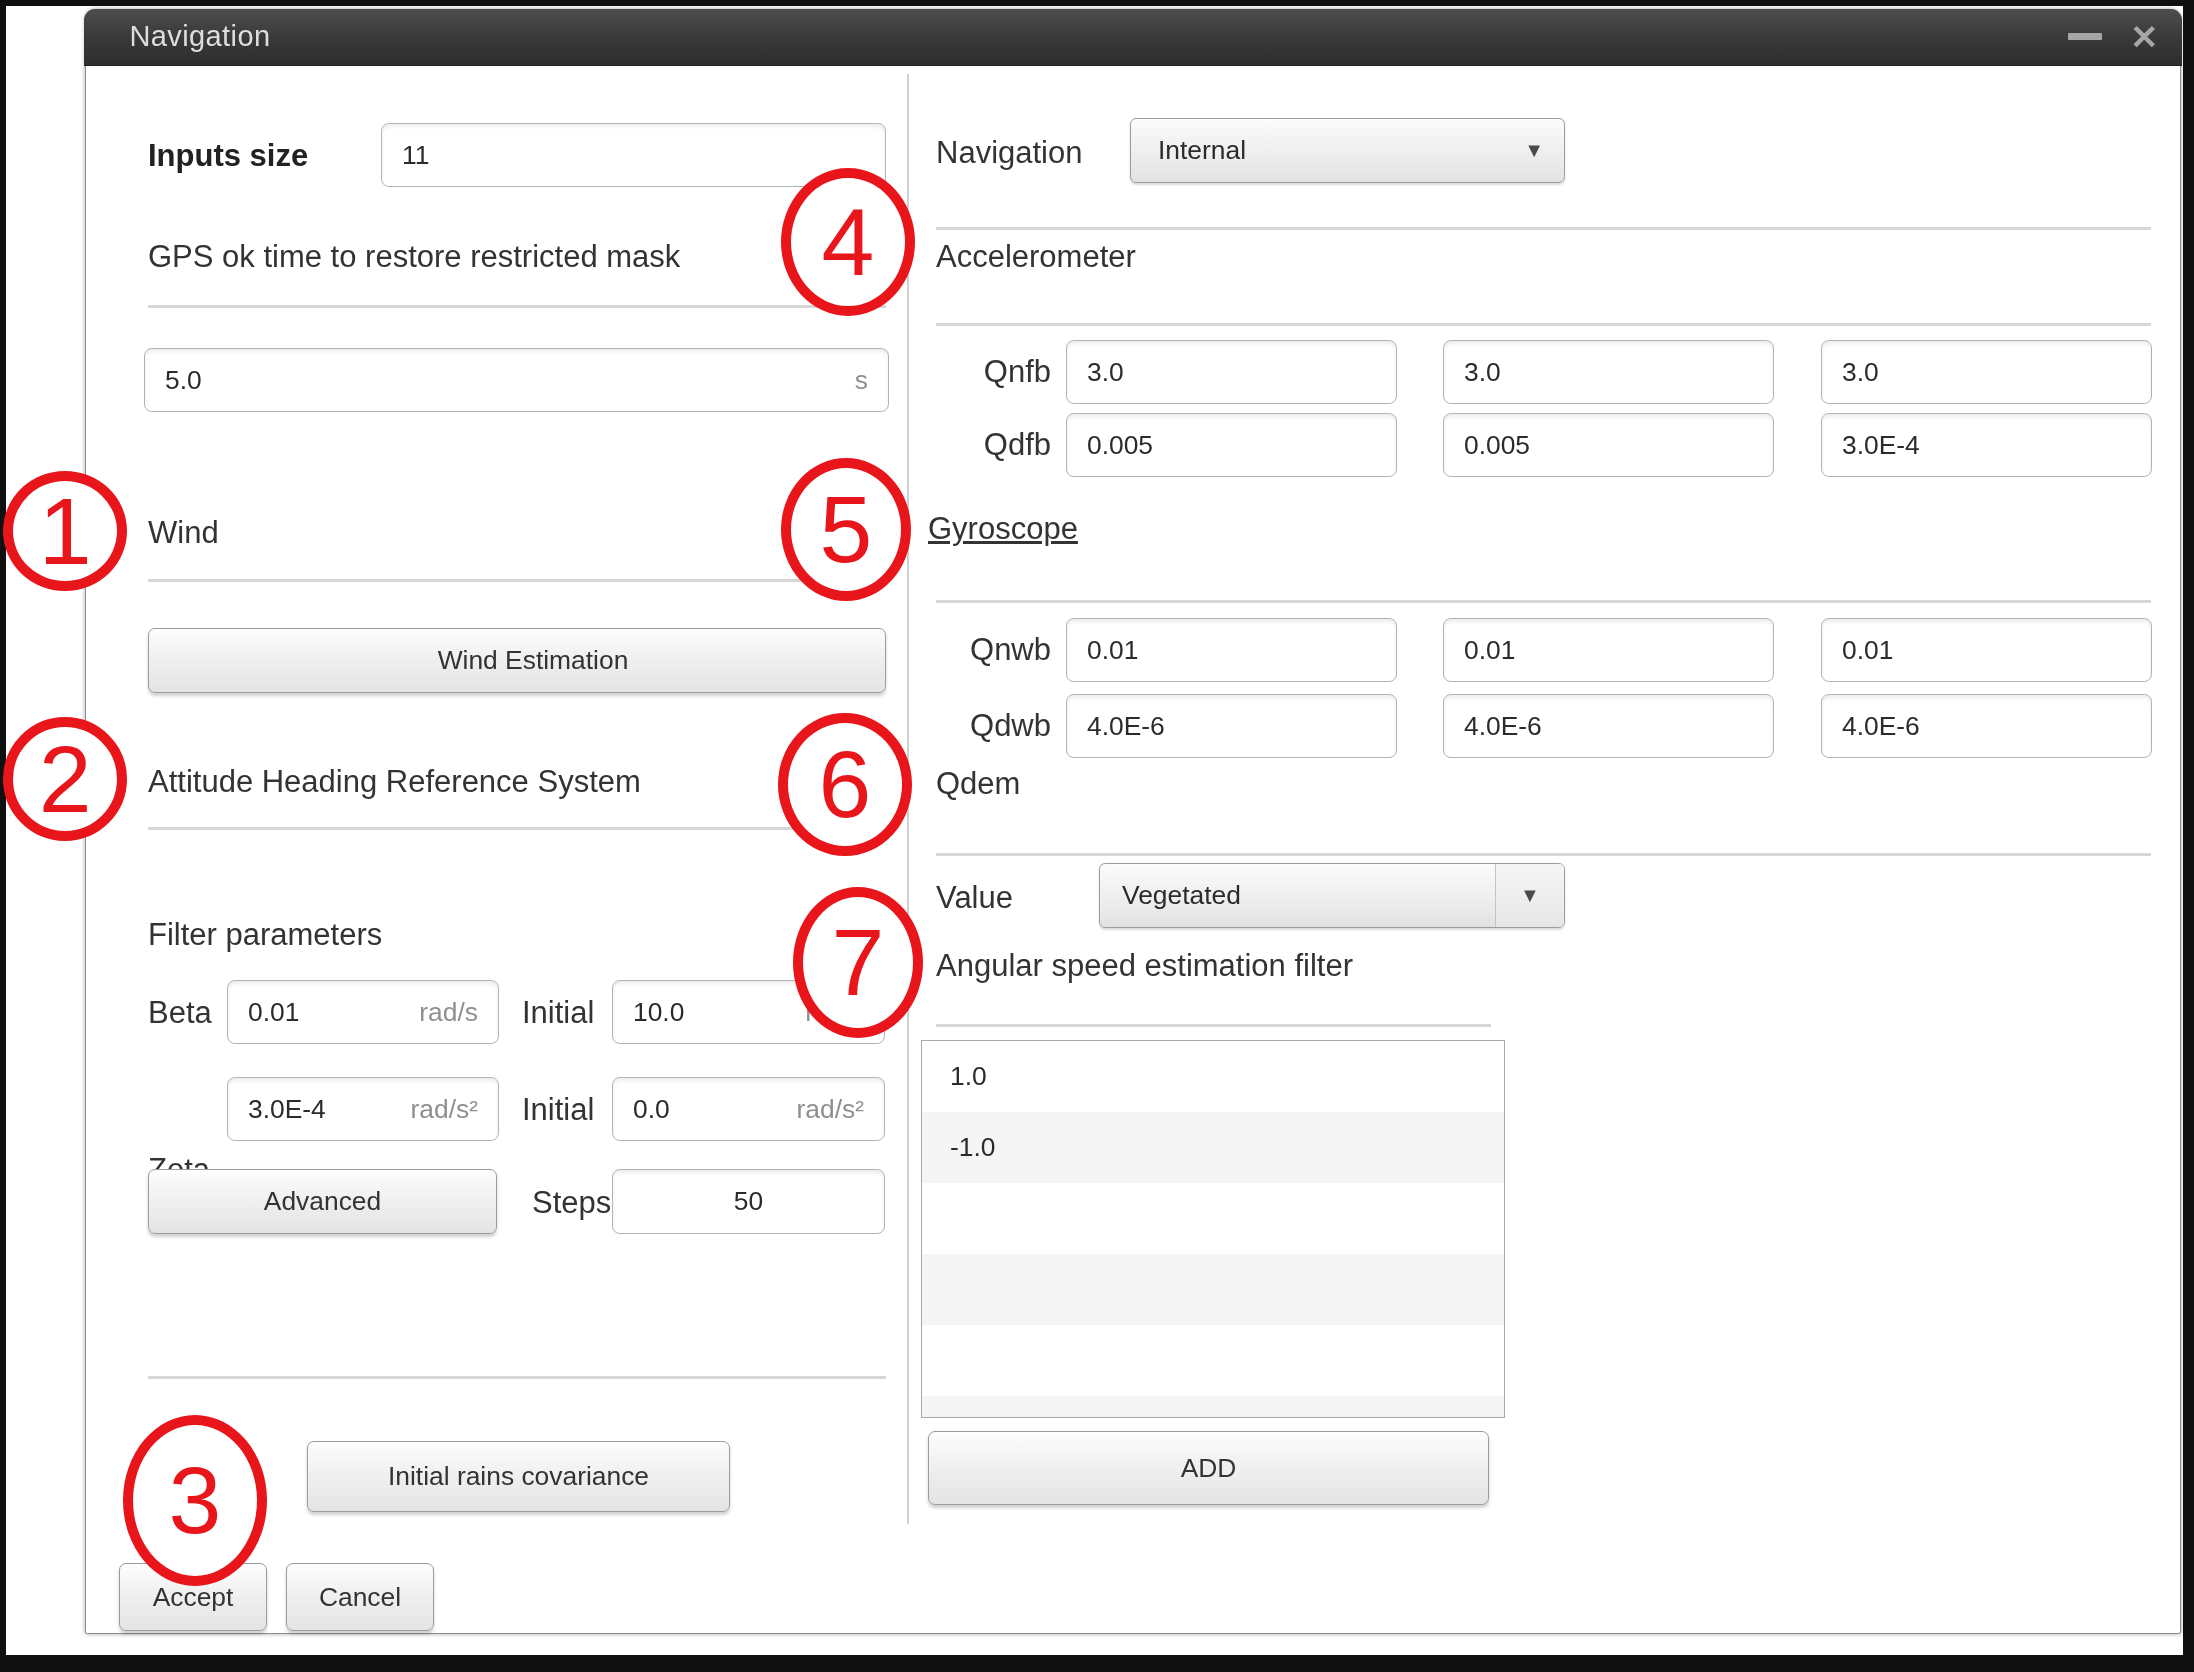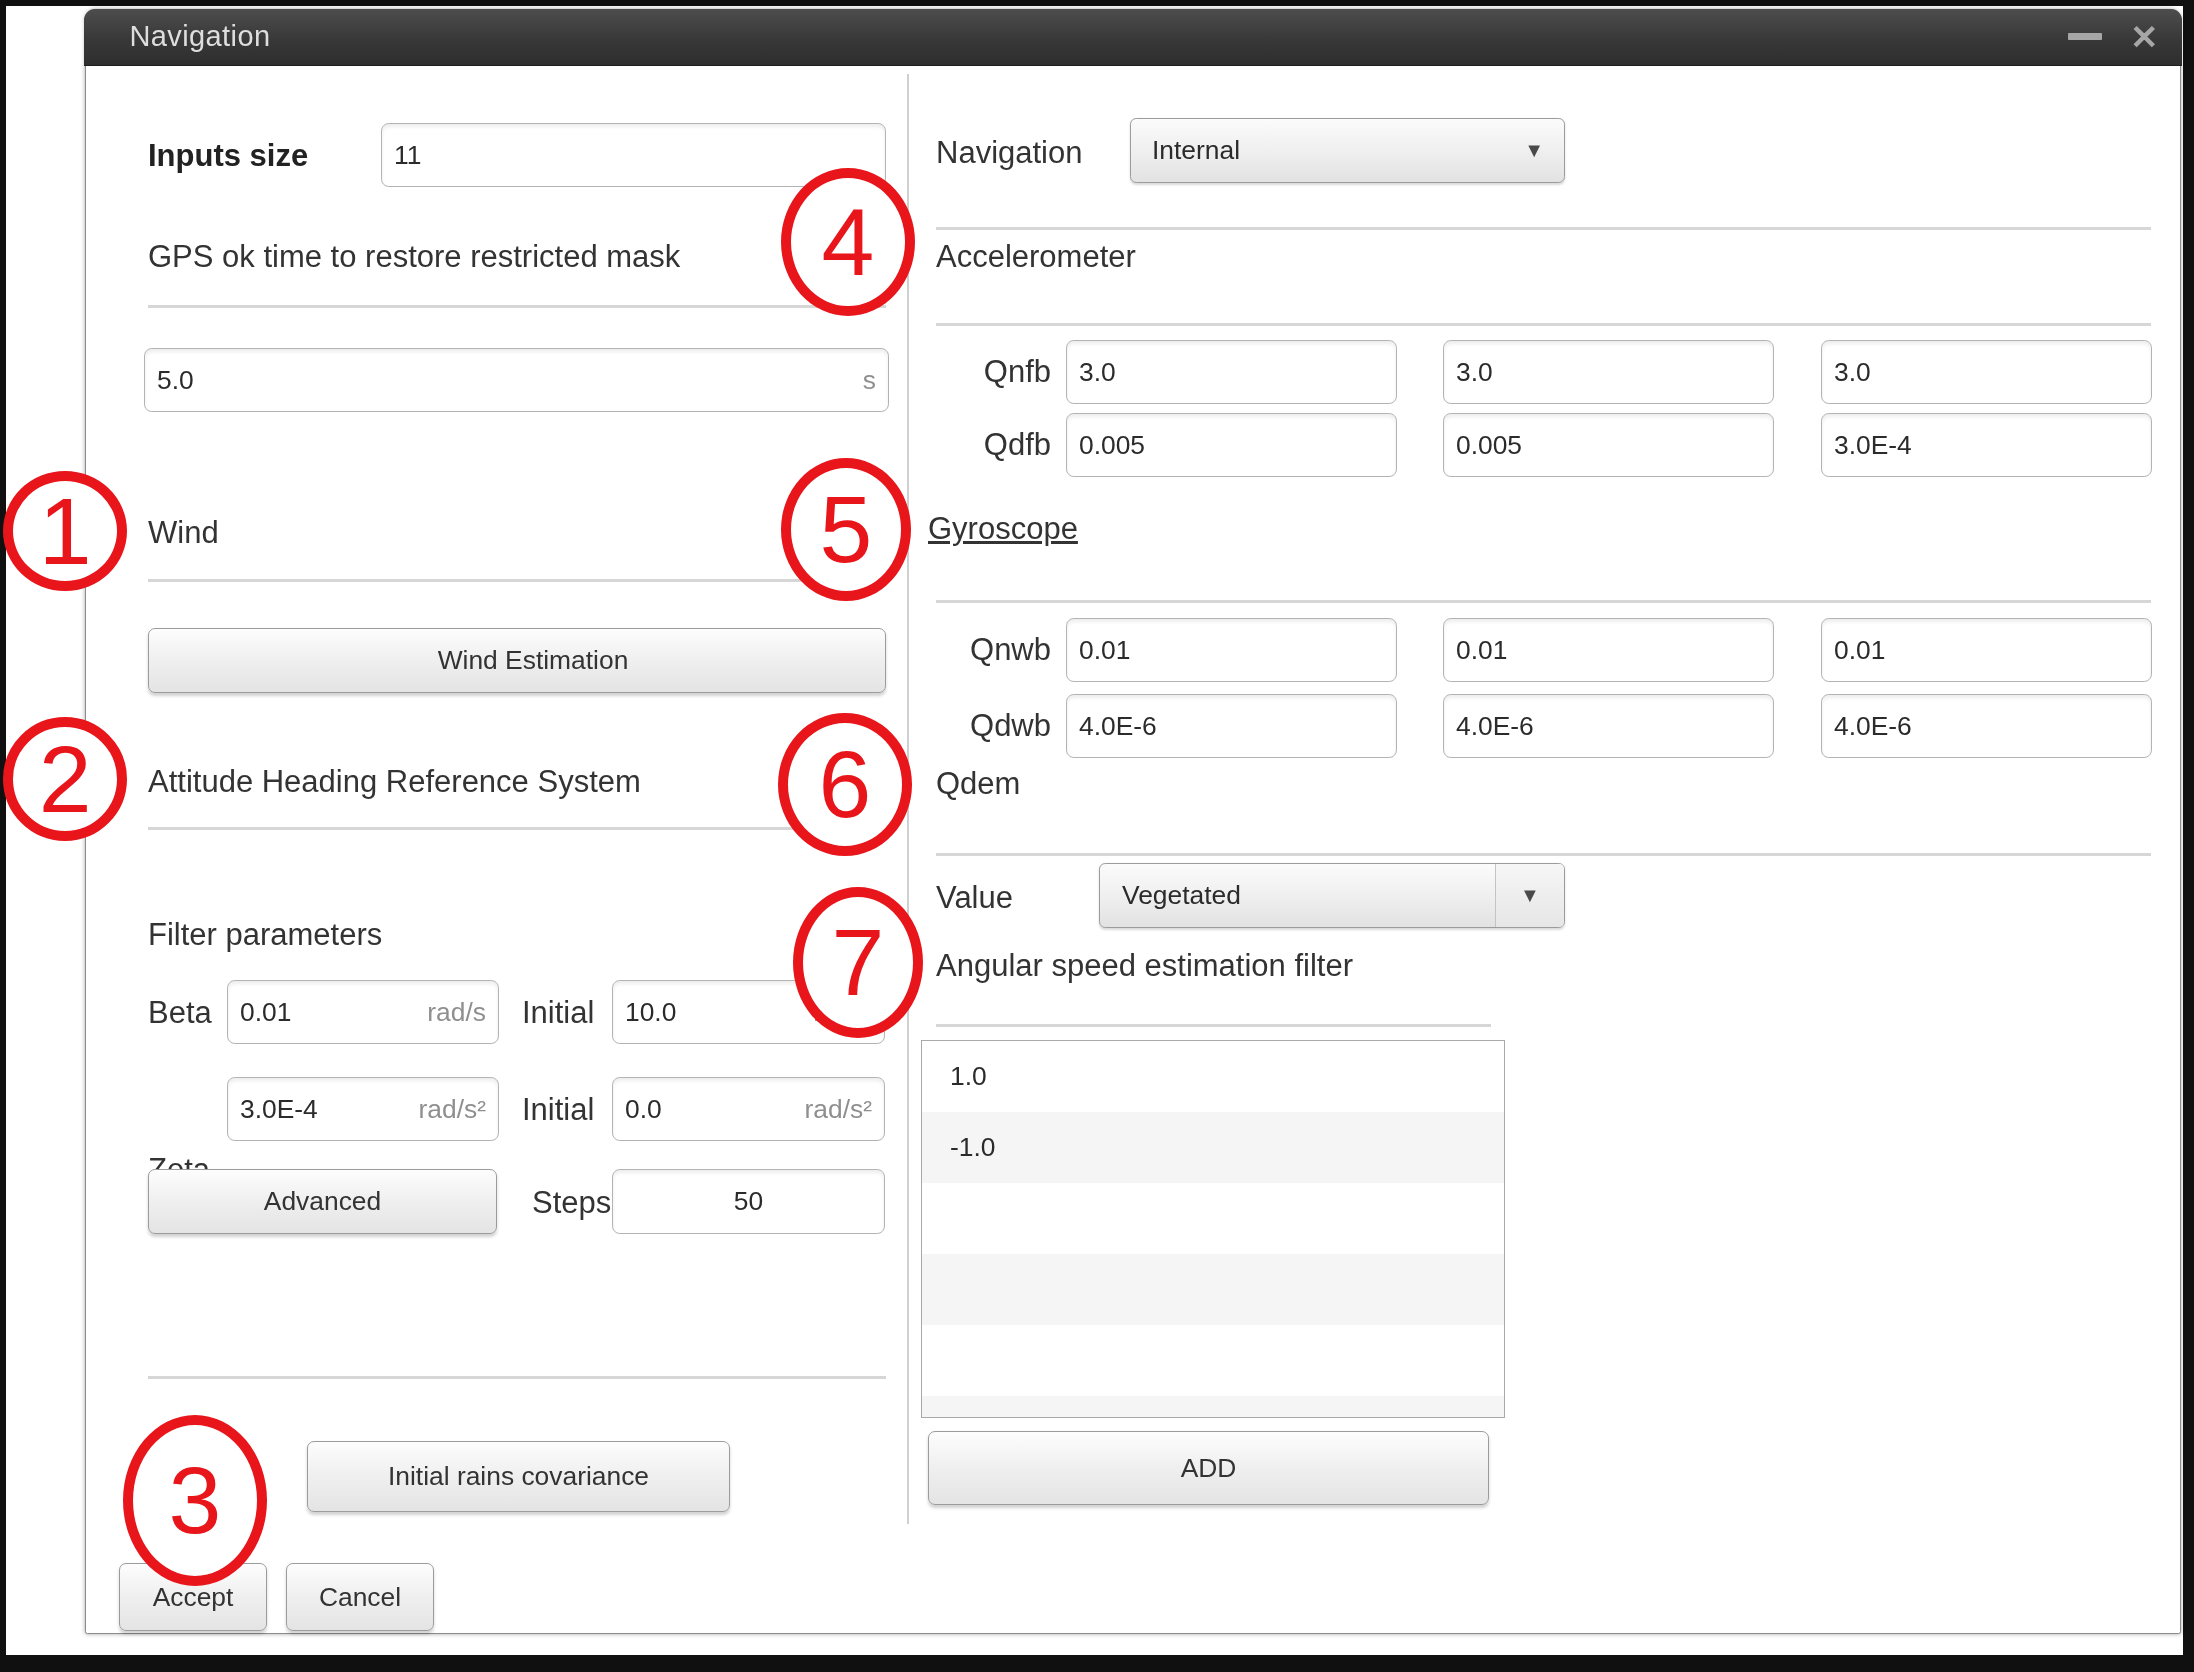--- a/index.html
+++ b/index.html
@@ -41,40 +41,40 @@
   
   .lbl{position:absolute;font-size:31px;white-space:nowrap;color:var(--txt);}
   .b{font-weight:bold;color:#222;}
   .sep{position:absolute;height:2.3px;background:var(--sep);}
   .vsep{position:absolute;width:1.6px;background:#d0d0d0;}
 
   .field{
     position:absolute;box-sizing:border-box;background:#fff;
     border:1.6px solid var(--field-border);border-radius:7.8px;
     box-shadow:inset 0 3.1px 3.9px rgba(0,0,0,.07);
-    display:flex;align-items:center;padding:0 12px;
+    display:flex;align-items:center;padding:0 20px;
     font-size:26.4px;color:#2b2b2b;
   }
   .field .unit{margin-left:auto;color:#8f8f8f;}
 
   .btn{
     position:absolute;box-sizing:border-box;
     border:1.6px solid var(--btn-border);border-radius:7px;
     background:linear-gradient(#fdfdfd,#efefef 50%,#e4e4e4);
     box-shadow:0 2.3px 3.1px rgba(0,0,0,.18);
     display:flex;align-items:center;justify-content:center;
     font-size:26.4px;color:#333;cursor:default;
   }
 
   .combo{
     position:absolute;box-sizing:border-box;
     border:1.6px solid var(--btn-border);border-radius:6.2px;
     background:linear-gradient(#fbfbfb,#ededed 60%,#e2e2e2);
     box-shadow:0 1.6px 2.3px rgba(0,0,0,.15);
-    display:flex;align-items:center;padding-left:21px;
+    display:flex;align-items:center;padding-left:27px;
     font-size:26.4px;color:#2b2b2b;
   }
   .combo .arrow{margin-left:auto;margin-right:20px;font-size:20px;color:#4a4a4a;}
   .combo .arrow-box{
     margin-left:auto;align-self:stretch;width:68px;
     border-left:1.6px solid #c4c4c4;display:flex;align-items:center;justify-content:center;
     font-size:20px;color:#4a4a4a;background:linear-gradient(#f6f6f6,#e6e6e6);
     border-radius:0 4.7px 4.7px 0;
   }
 

